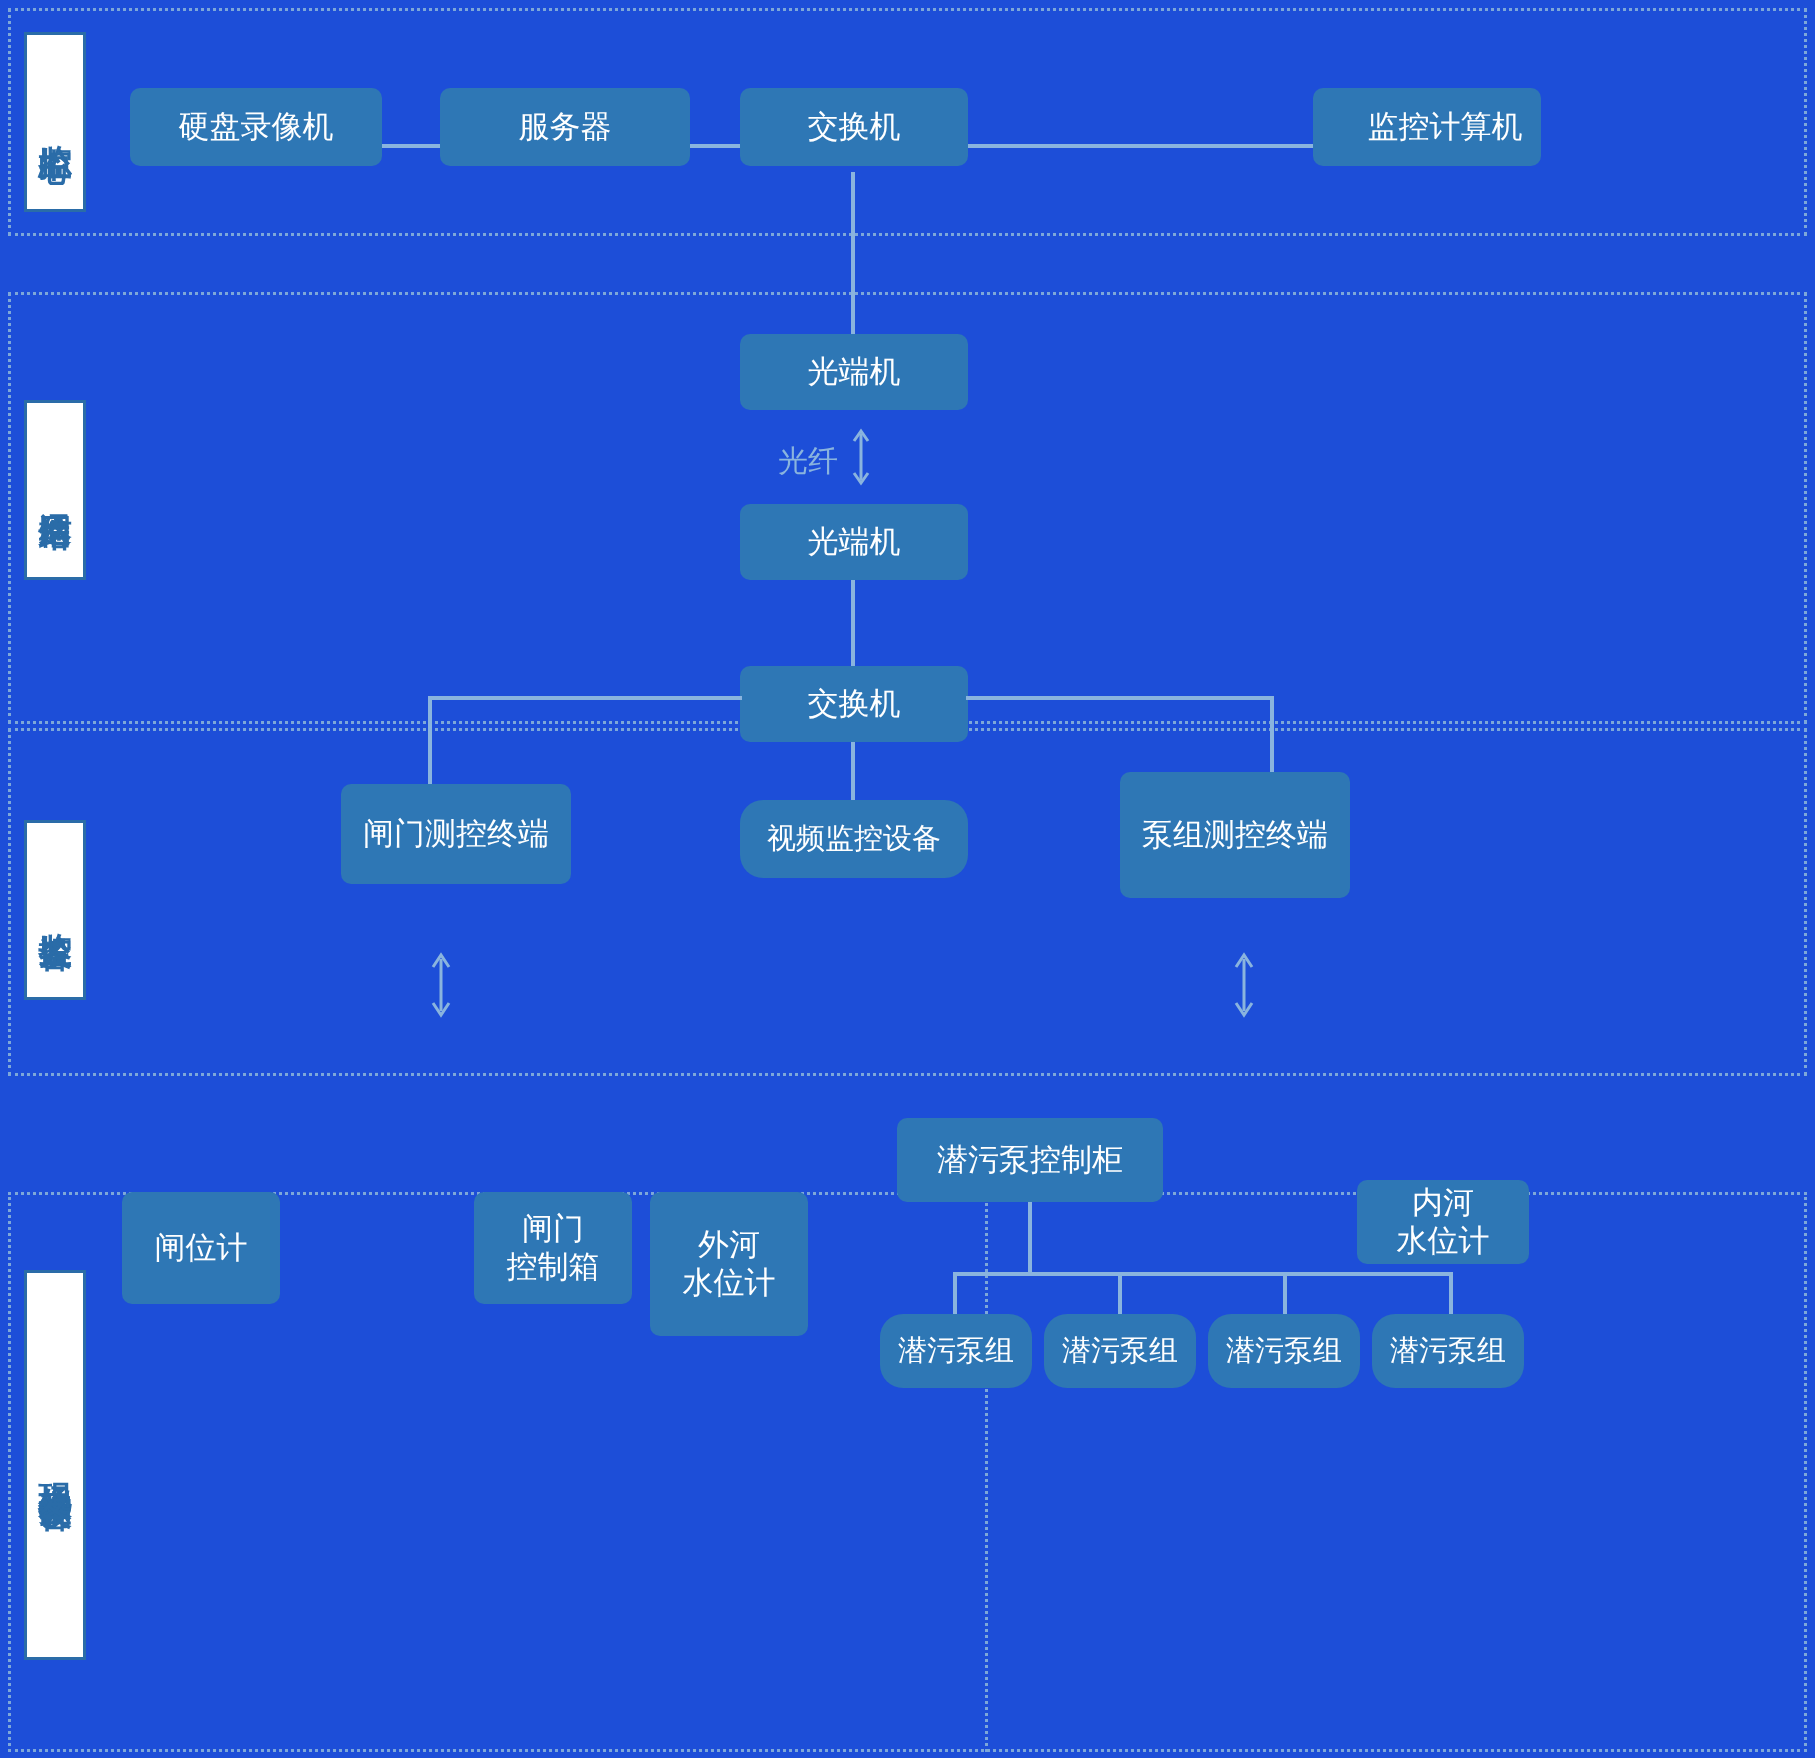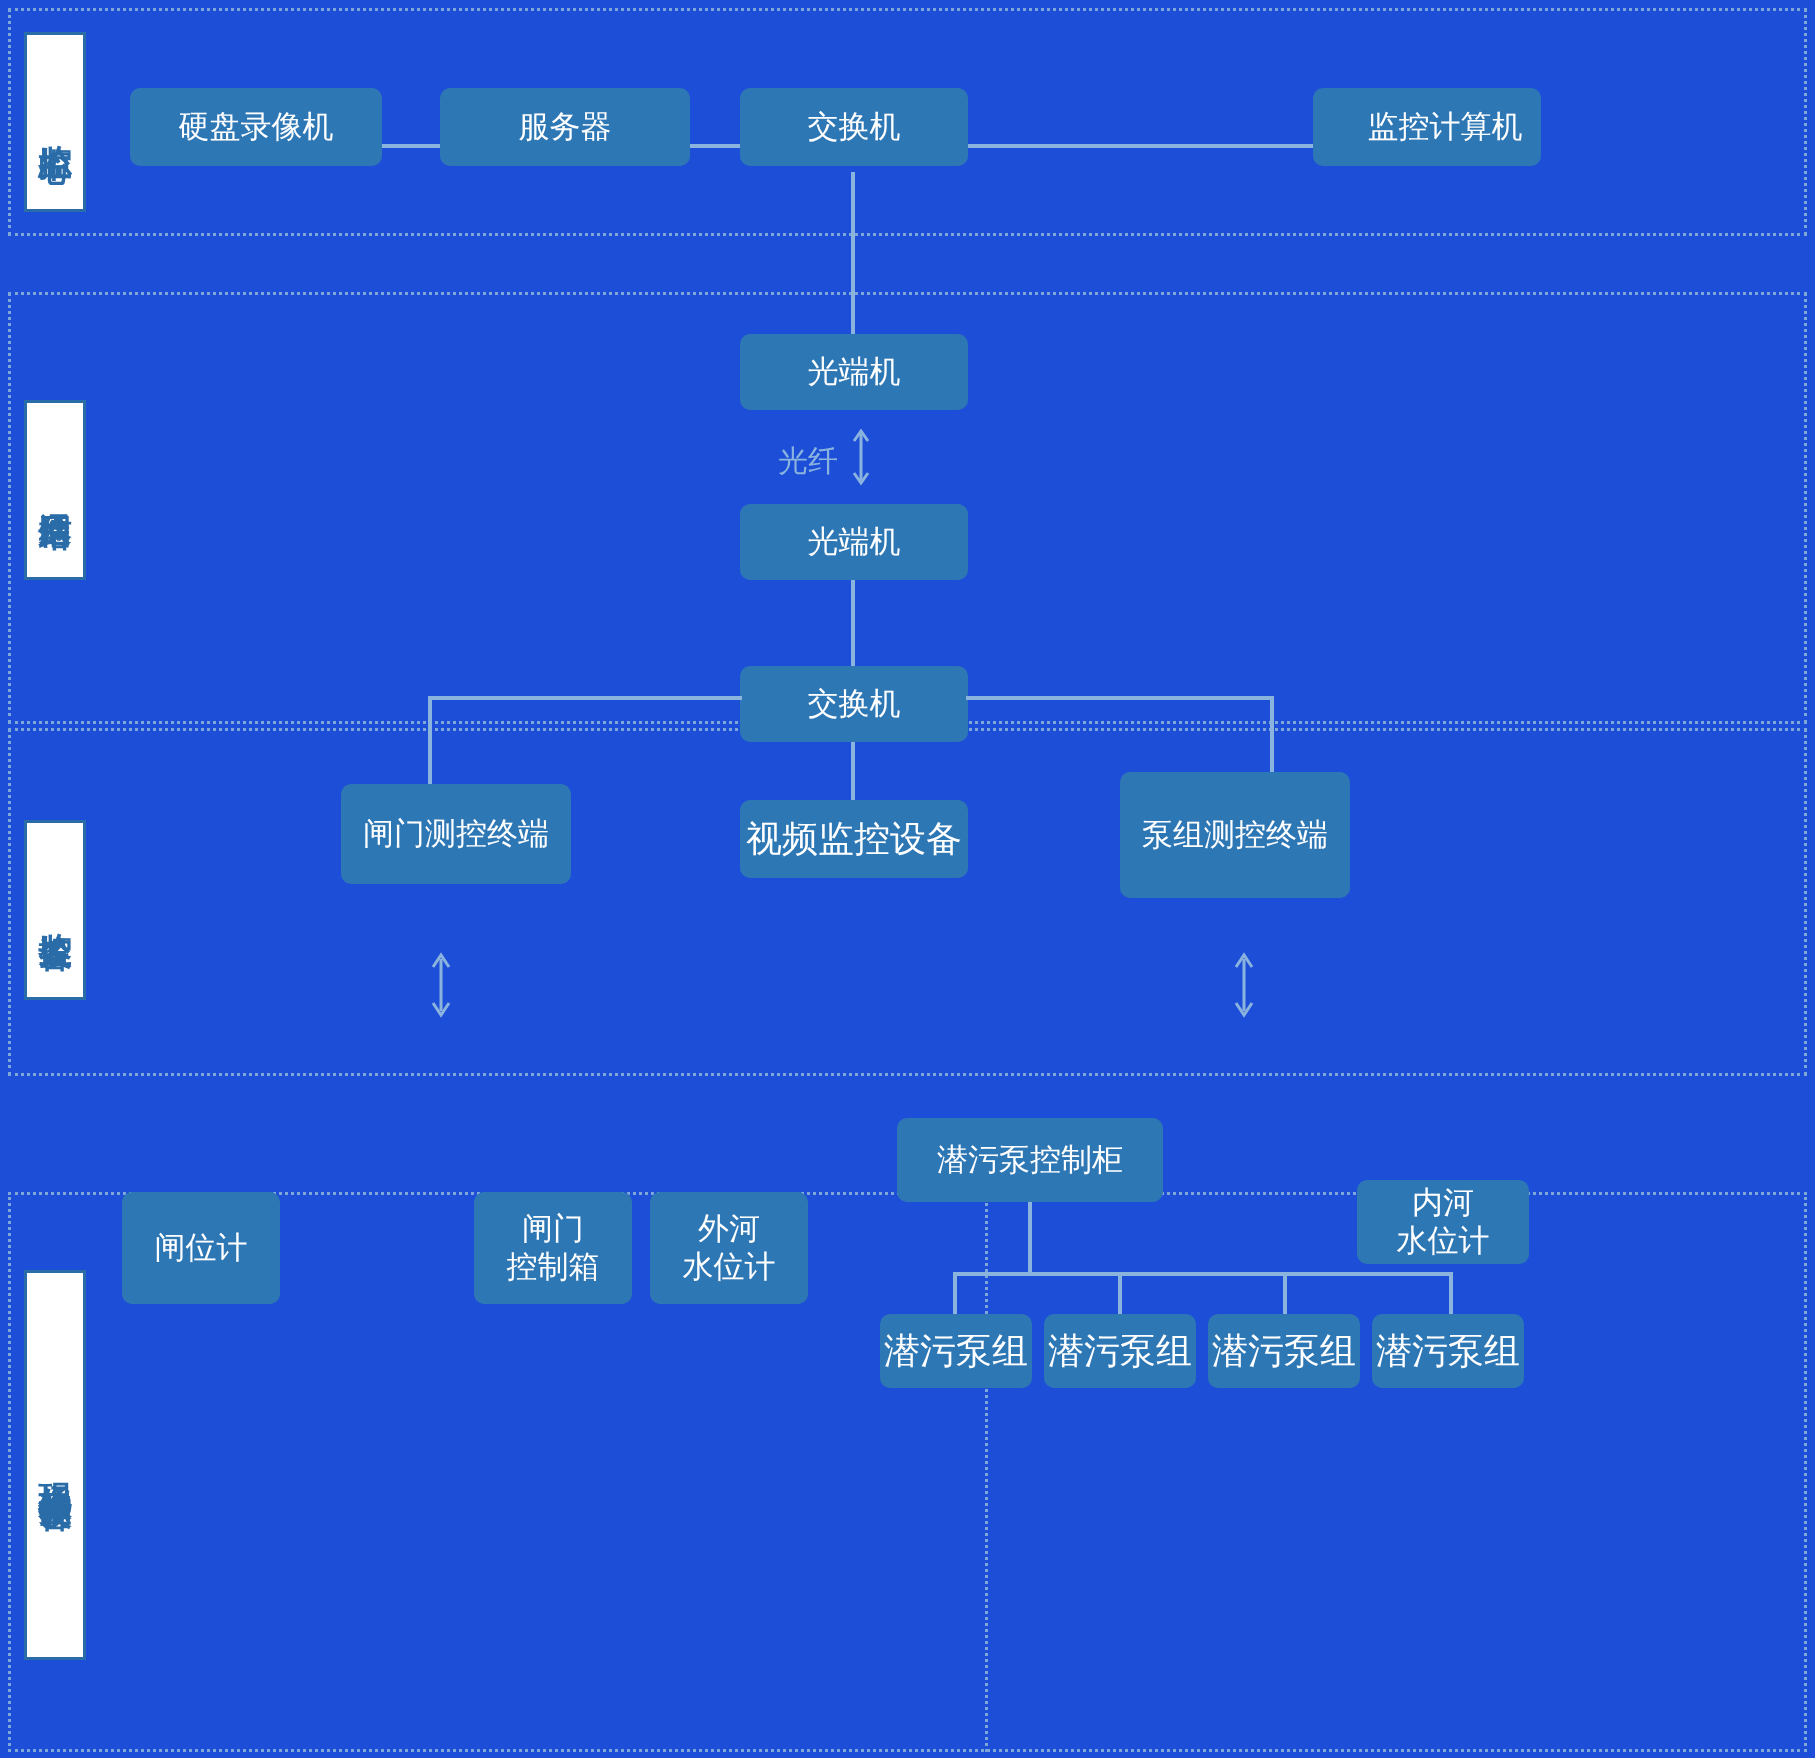--- a/index.html
+++ b/index.html
@@ -47,21 +47,21 @@
     border-radius:10px;
     display:flex;
     align-items:center;
     justify-content:center;
     text-align:center;
     font-size:31px;
     line-height:1.22;
     white-space:pre-line;
     padding:2px 4px;
   }
-  .node.sm{font-size:36px;}
+  .node.sm{font-size:29px;border-radius:23px;}
   
   .h-line{
     position:absolute;
     background:#8ab4de;
     height:4px;
   }
   .v-line{
     position:absolute;
     background:#8ab4de;
     width:4px;
@@ -142,21 +142,21 @@
     <svg width="26" height="70" viewBox="0 0 26 70">
       <line x1="13" y1="9" x2="13" y2="61" stroke="#8ab4de" stroke-width="3"></line>
       <polyline points="5,17 13,5 21,17" fill="none" stroke="#8ab4de" stroke-width="3"></polyline>
       <polyline points="5,53 13,65 21,53" fill="none" stroke="#8ab4de" stroke-width="3"></polyline>
     </svg>
   </div>
 
   <div class="node" style="left:122px; top:1192px; width:158px; height:112px;">闸位计</div>
   <div class="node" style="left:474px; top:1192px; width:158px; height:112px;">闸门
 控制箱</div>
-  <div class="node" style="left:650px; top:1192px; width:158px; height:112px;">外河
+  <div class="node" style="left:650px; top:1192px; width:158px; height:144px;">外河
 水位计</div>
 
   <div class="node" style="left:897px;  top:1118px; width:266px; height:84px;">潜污泵控制柜</div>
   <div class="node" style="left:1357px; top:1180px; width:172px; height:84px;">内河
 水位计</div>
 
   <div class="v-line" style="left:1028px; top:1202px; height:72px;"></div>
   <div class="h-line" style="left:953px;  top:1272px; width:500px;"></div>
   <div class="v-line" style="left:953px;  top:1272px; height:42px;"></div>
   <div class="v-line" style="left:1118px; top:1272px; height:42px;"></div>

